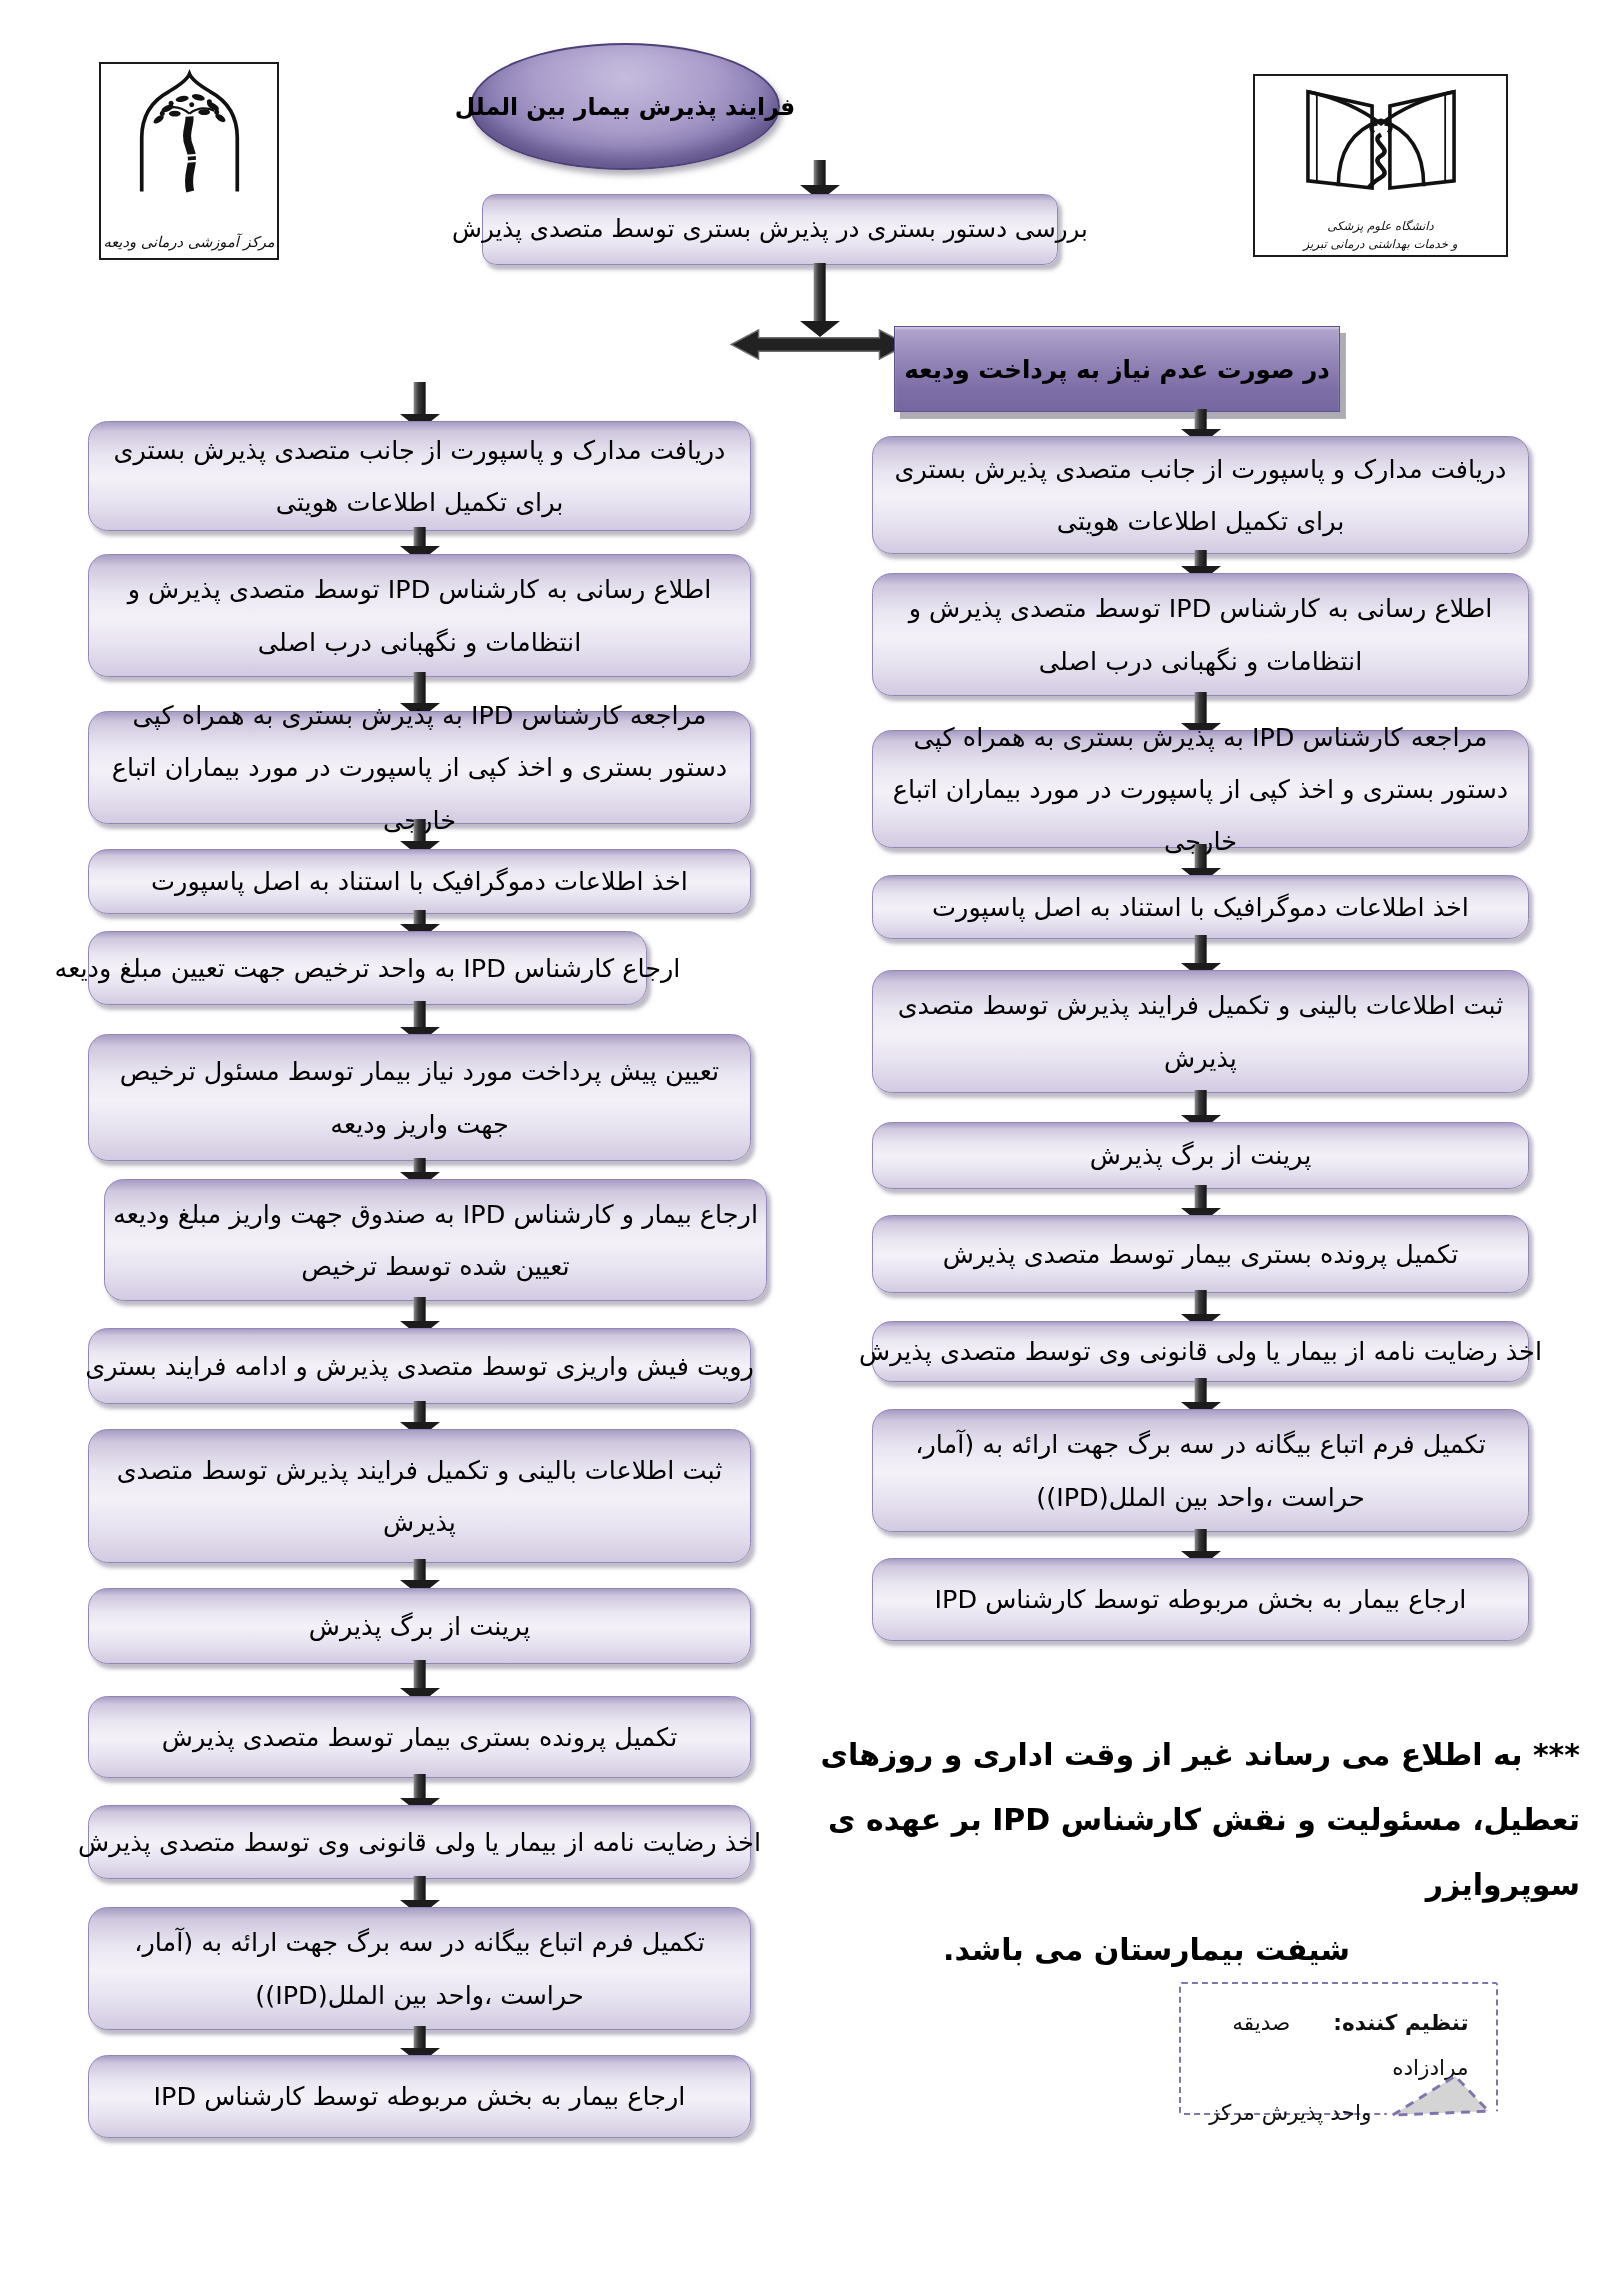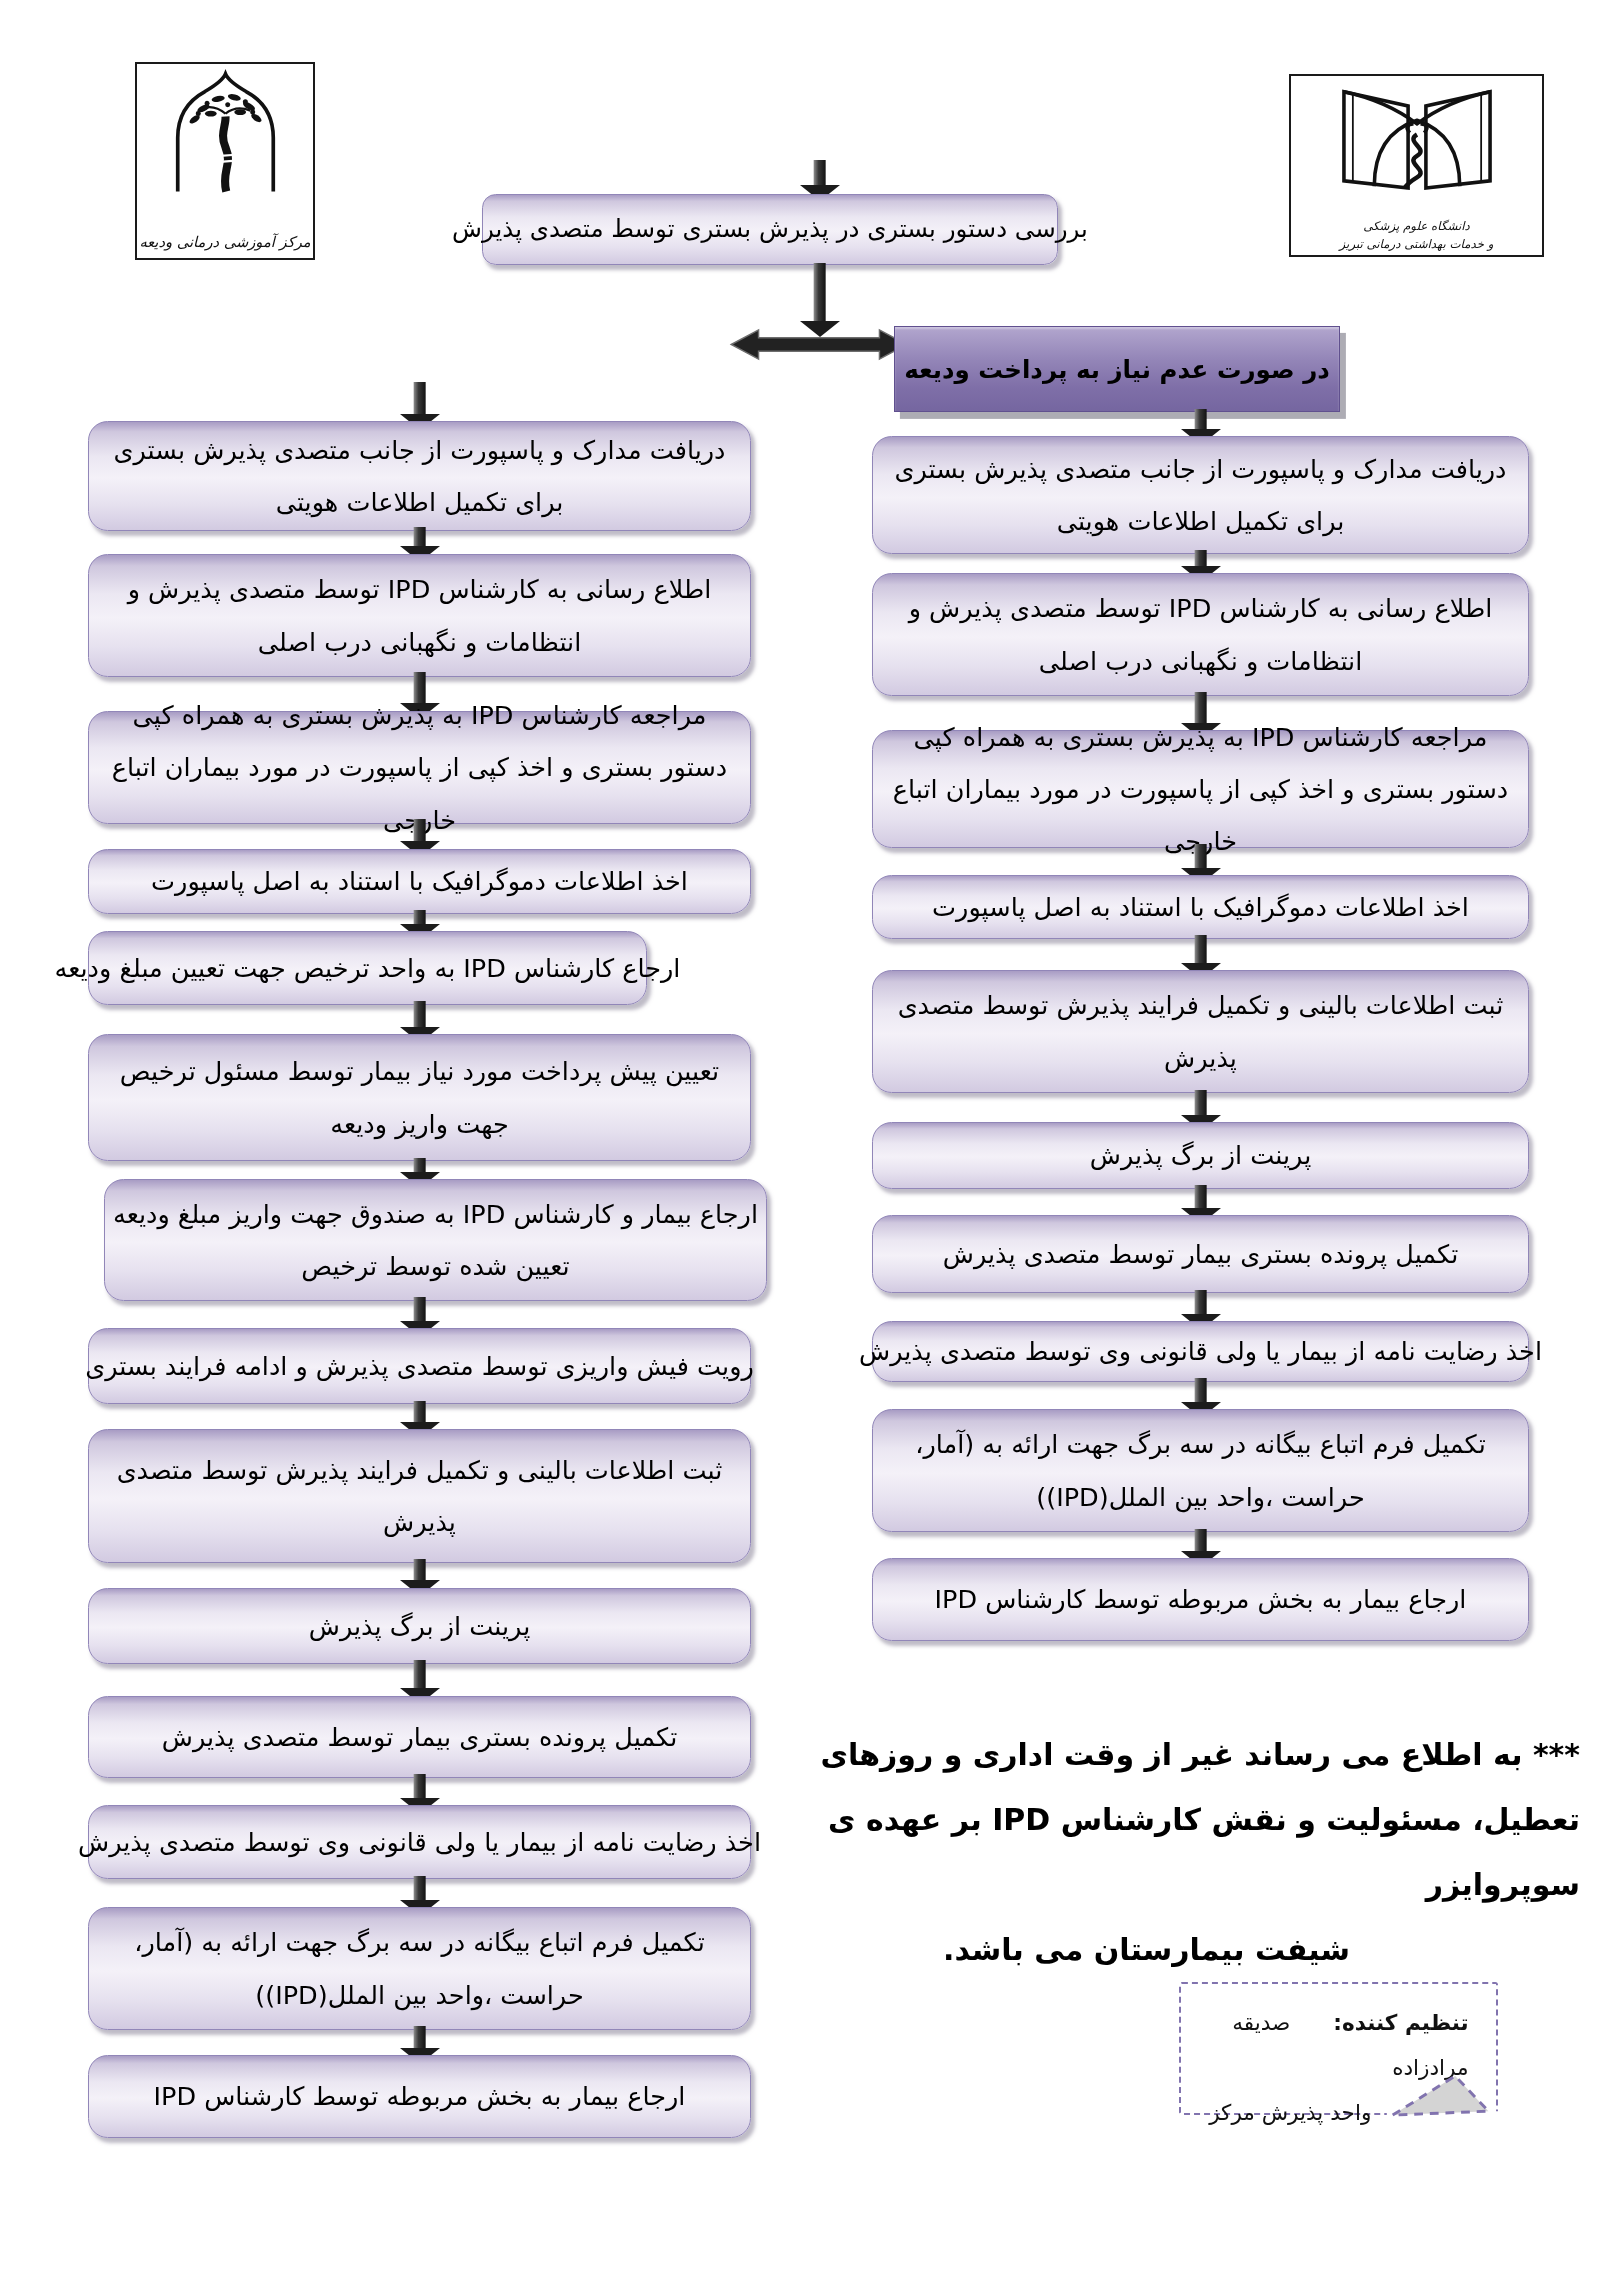--- a/index.html
+++ b/index.html
@@ -54,21 +54,21 @@
   }
   .varrow::after{
     content:"";position:absolute;left:50%;transform:translateX(-50%);
     bottom:0;width:0;height:0;
     border-left:20.6px solid transparent;border-right:20.6px solid transparent;
     border-top:16.7px solid #1c1c1c;
   }
   
   .logobox{
     position:absolute;background:#fff;border:2.9px solid #1a1a1a;box-sizing:border-box;
-    display:flex;flex-direction:column;align-items:center;justify-content:flex-end;margin-left:36px;
+    display:flex;flex-direction:column;align-items:center;justify-content:flex-end;
   }
   .logobox svg{position:absolute;top:3.9px;left:0;right:0;margin:auto;}
   .logocap{position:relative;font-size:14.7px;color:#111;font-style:italic;margin-bottom:7.8px;white-space:nowrap;z-index:2;}
   .logocap.small{font-size:11.8px;margin-bottom:3.9px;}
   
   .footnote{
     position:absolute;left:814px;top:1722px;width:766px;
     font-weight:bold;font-size:30px;line-height:65px;color:#000;
     text-align:right;direction:rtl;
   }
@@ -122,20 +122,21 @@
       <line x1="182" y1="14" x2="182" y2="112" stroke="#111" stroke-width="2"></line>
       <path d="M28,12 Q75,22 110,48 Q145,22 192,12" fill="none" stroke="#111" stroke-width="4"></path>
       <path d="M62,118 Q62,60 110,44 Q158,60 158,118" fill="none" stroke="#111" stroke-width="4"></path>
       <path d="M110,60 C96,68 124,76 110,84 C96,92 124,100 110,108 Q100,114 96,120" fill="none" stroke="#111" stroke-width="5"></path>
       <path d="M102,58 q-8,-8 4,-10 M118,58 q8,-8 -4,-10" fill="none" stroke="#111" stroke-width="4"></path>
     </svg>
     <div class="logocap small">دانشگاه علوم پزشکی</div>
     <div class="logocap small">و خدمات بهداشتی درمانی تبریز</div>
   </div>
 
+  <div class="ellipse">فرایند پذیرش بیمار بین الملل</div>
 
   <div class="varrow" style="left:798px;top:160px;height:41px;"></div>
 
   <div class="stepbox review">بررسی دستور بستری در پذیرش بستری توسط متصدی پذیرش</div>
 
   <div class="varrow" style="left:798px;top:263px;height:74px;"></div>
 
   <svg style="position:absolute;left:729px;top:325px;" width="180" height="39" viewBox="0 0 184 40">
     <polygon points="2,20 30,5 30,13 154,13 154,5 182,20 154,35 154,27 30,27 30,35" fill="#222" stroke="#6e6e6e" stroke-width="1.5"></polygon>
   </svg>

